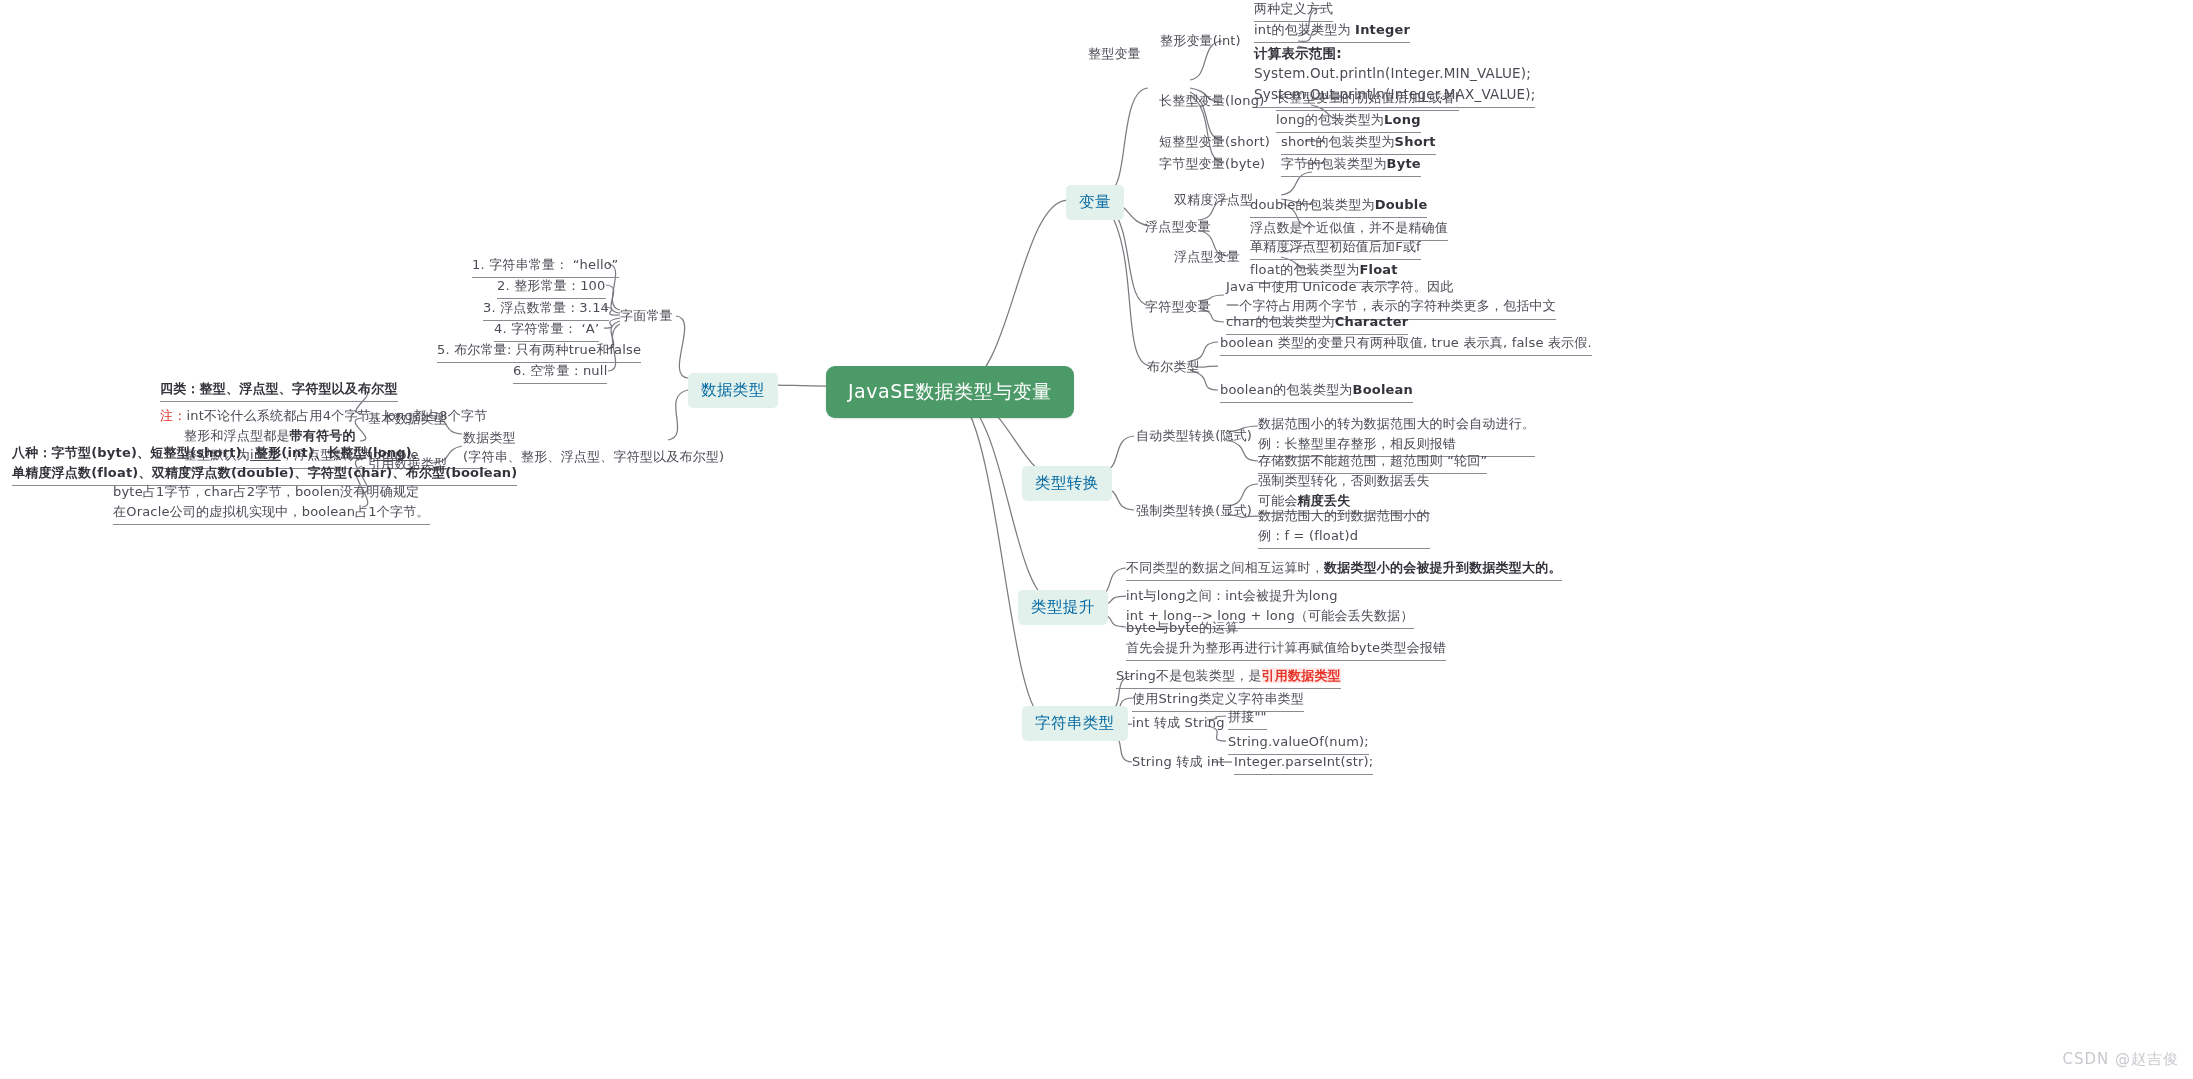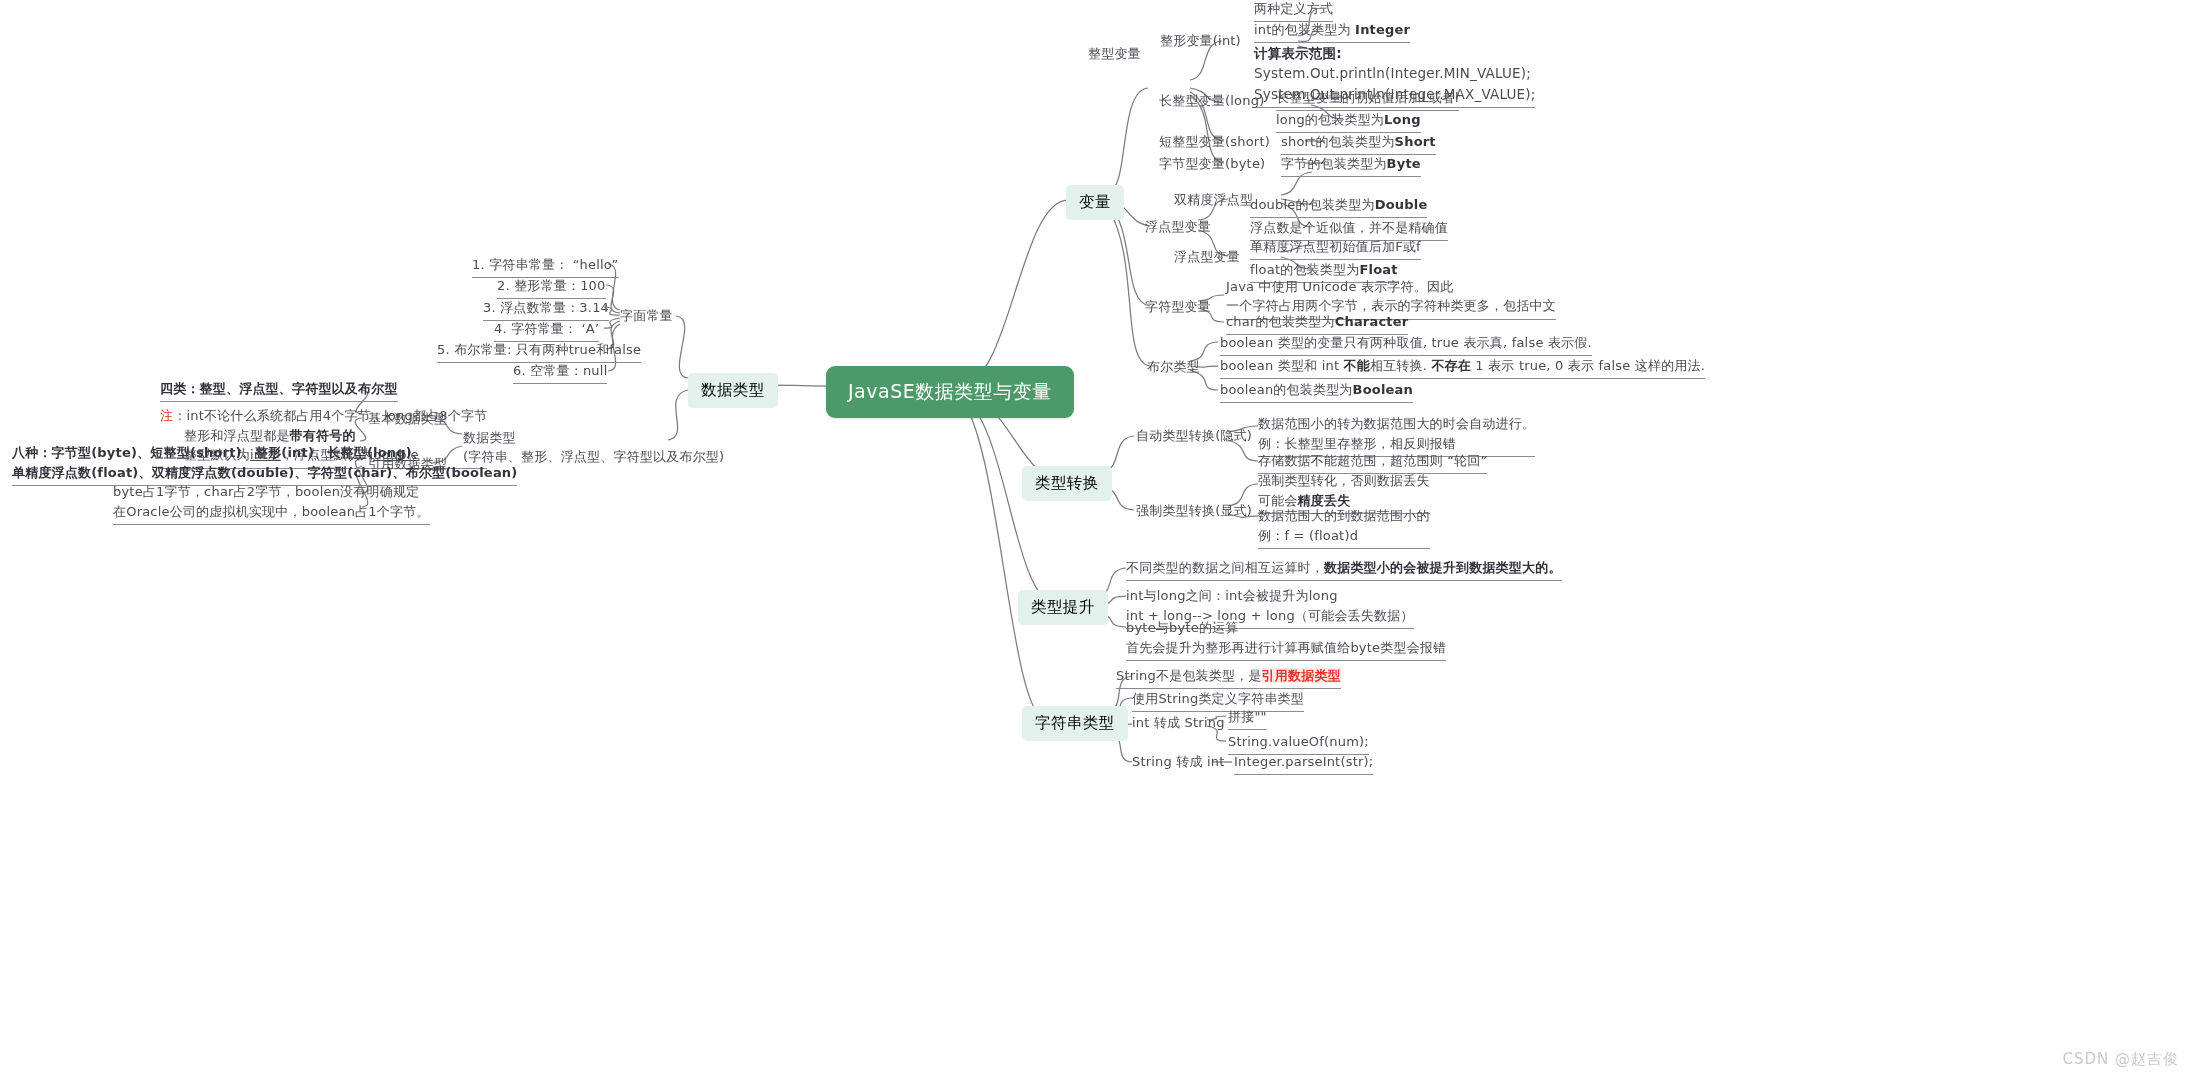--- a/index.html
+++ b/index.html
@@ -31,21 +31,21 @@
     border-radius:9px;
     font-size:19px;
     padding:13px 22px;
     white-space:pre;
     letter-spacing:0.5px;
     box-shadow:0 1px 2px rgba(0,0,0,.12);
   }
   .lvl1{
     position:absolute;
     background:#e3f1ed;
-    color:#000000;
+    color:#0369a1;
     border-radius:5px;
     font-size:15.5px;
     padding:7px 13px;
     white-space:pre;
     letter-spacing:0.4px;
   }
   .b{font-weight:bold;color:#33333c;}
   .red{color:#e8332a;background:#ffe9e6;font-weight:bold;}
   .redtx{color:#e03127;}
   .watermark{
@@ -187,21 +187,20 @@
   <div class="node" style="left:1174px;top:248px;">浮点型变量</div>
   <div class="node ul" style="left:1250px;top:238px;">单精度浮点型初始值后加F或f</div>
   <div class="node ul" style="left:1250px;top:261px;">float的包装类型为<b class="b">Float</b></div>
 
   <div class="node" style="left:1145px;top:298px;">字符型变量</div>
   <div class="node ul" style="left:1226px;top:278px;line-height:1.45;">Java 中使用 Unicode 表示字符。因此<br>一个字符占用两个字节，表示的字符种类更多，包括中文</div>
   <div class="node ul" style="left:1226px;top:313px;">char的包装类型为<b class="b">Character</b></div>
 
   <div class="node" style="left:1147px;top:358px;">布尔类型</div>
   <div class="node ul" style="left:1220px;top:334px;">boolean 类型的变量只有两种取值, true 表示真, false 表示假.</div>
-  <div class="node ul" style="left:1220px;top:357px;">boolean 类型和 int <b class="b">不能</b>相互转换. <b class="b">不存在</b> 1 表示 true, 0 表示 false 这样的用法.</div>
   <div class="node ul" style="left:1220px;top:381px;">boolean的包装类型为<b class="b">Boolean</b></div>
 
   <div class="lvl1" style="left:1022px;top:466px;">类型转换</div>
 
   <div class="node" style="left:1136px;top:427px;">自动类型转换(隐式)</div>
   <div class="node ul" style="left:1258px;top:414px;line-height:1.5;">数据范围小的转为数据范围大的时会自动进行。<br>例：长整型里存整形，相反则报错</div>
   <div class="node ul" style="left:1258px;top:452px;">存储数据不能超范围，超范围则 “轮回”</div>
 
   <div class="node" style="left:1136px;top:502px;">强制类型转换(显式)</div>
   <div class="node ul" style="left:1258px;top:471px;line-height:1.5;">强制类型转化，否则数据丢失<br>可能会<b class="b">精度丢失</b></div>

